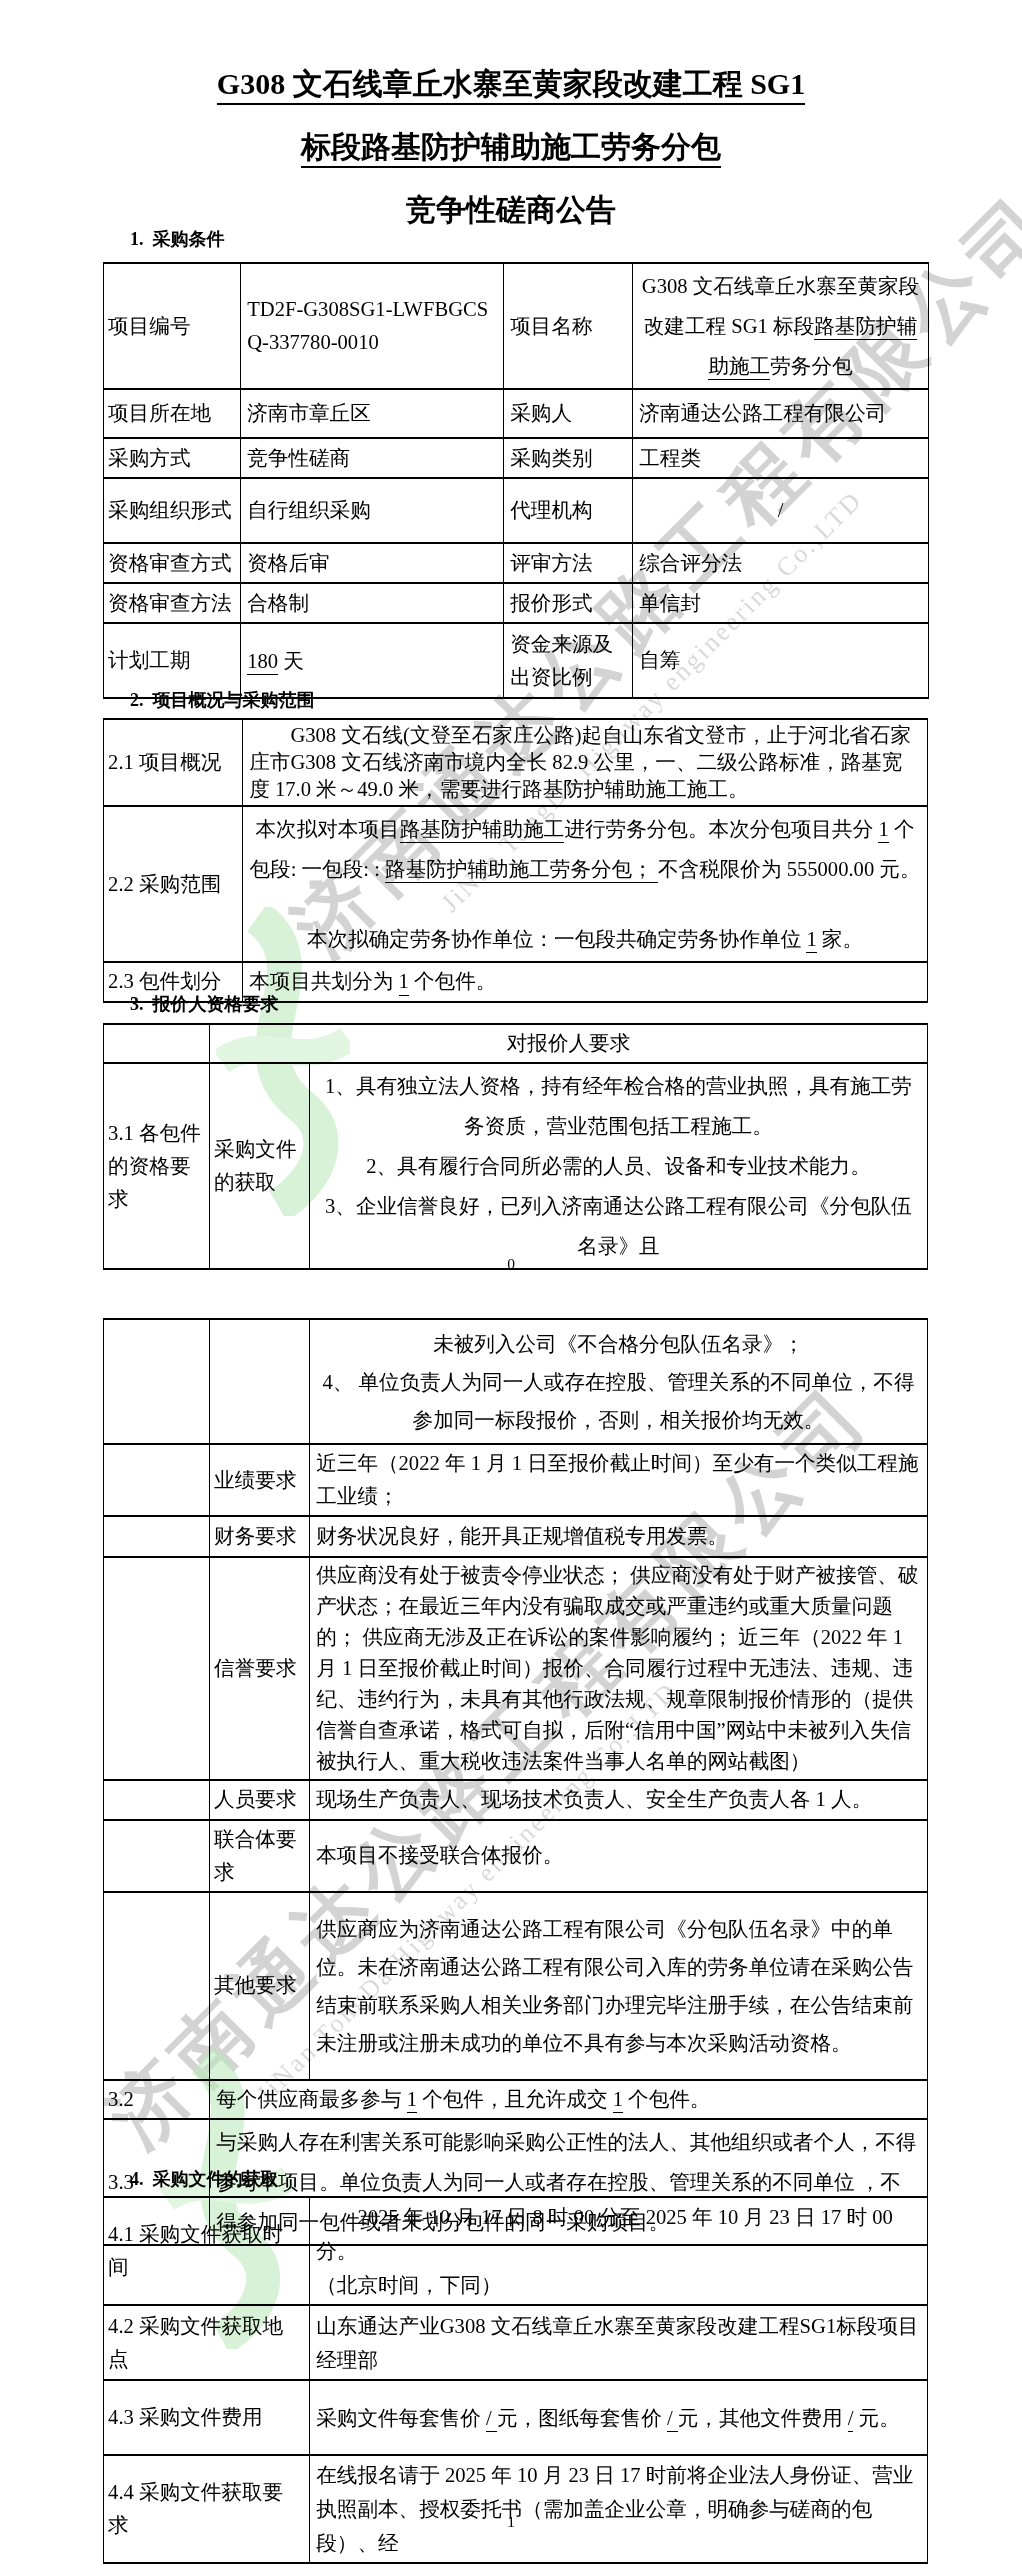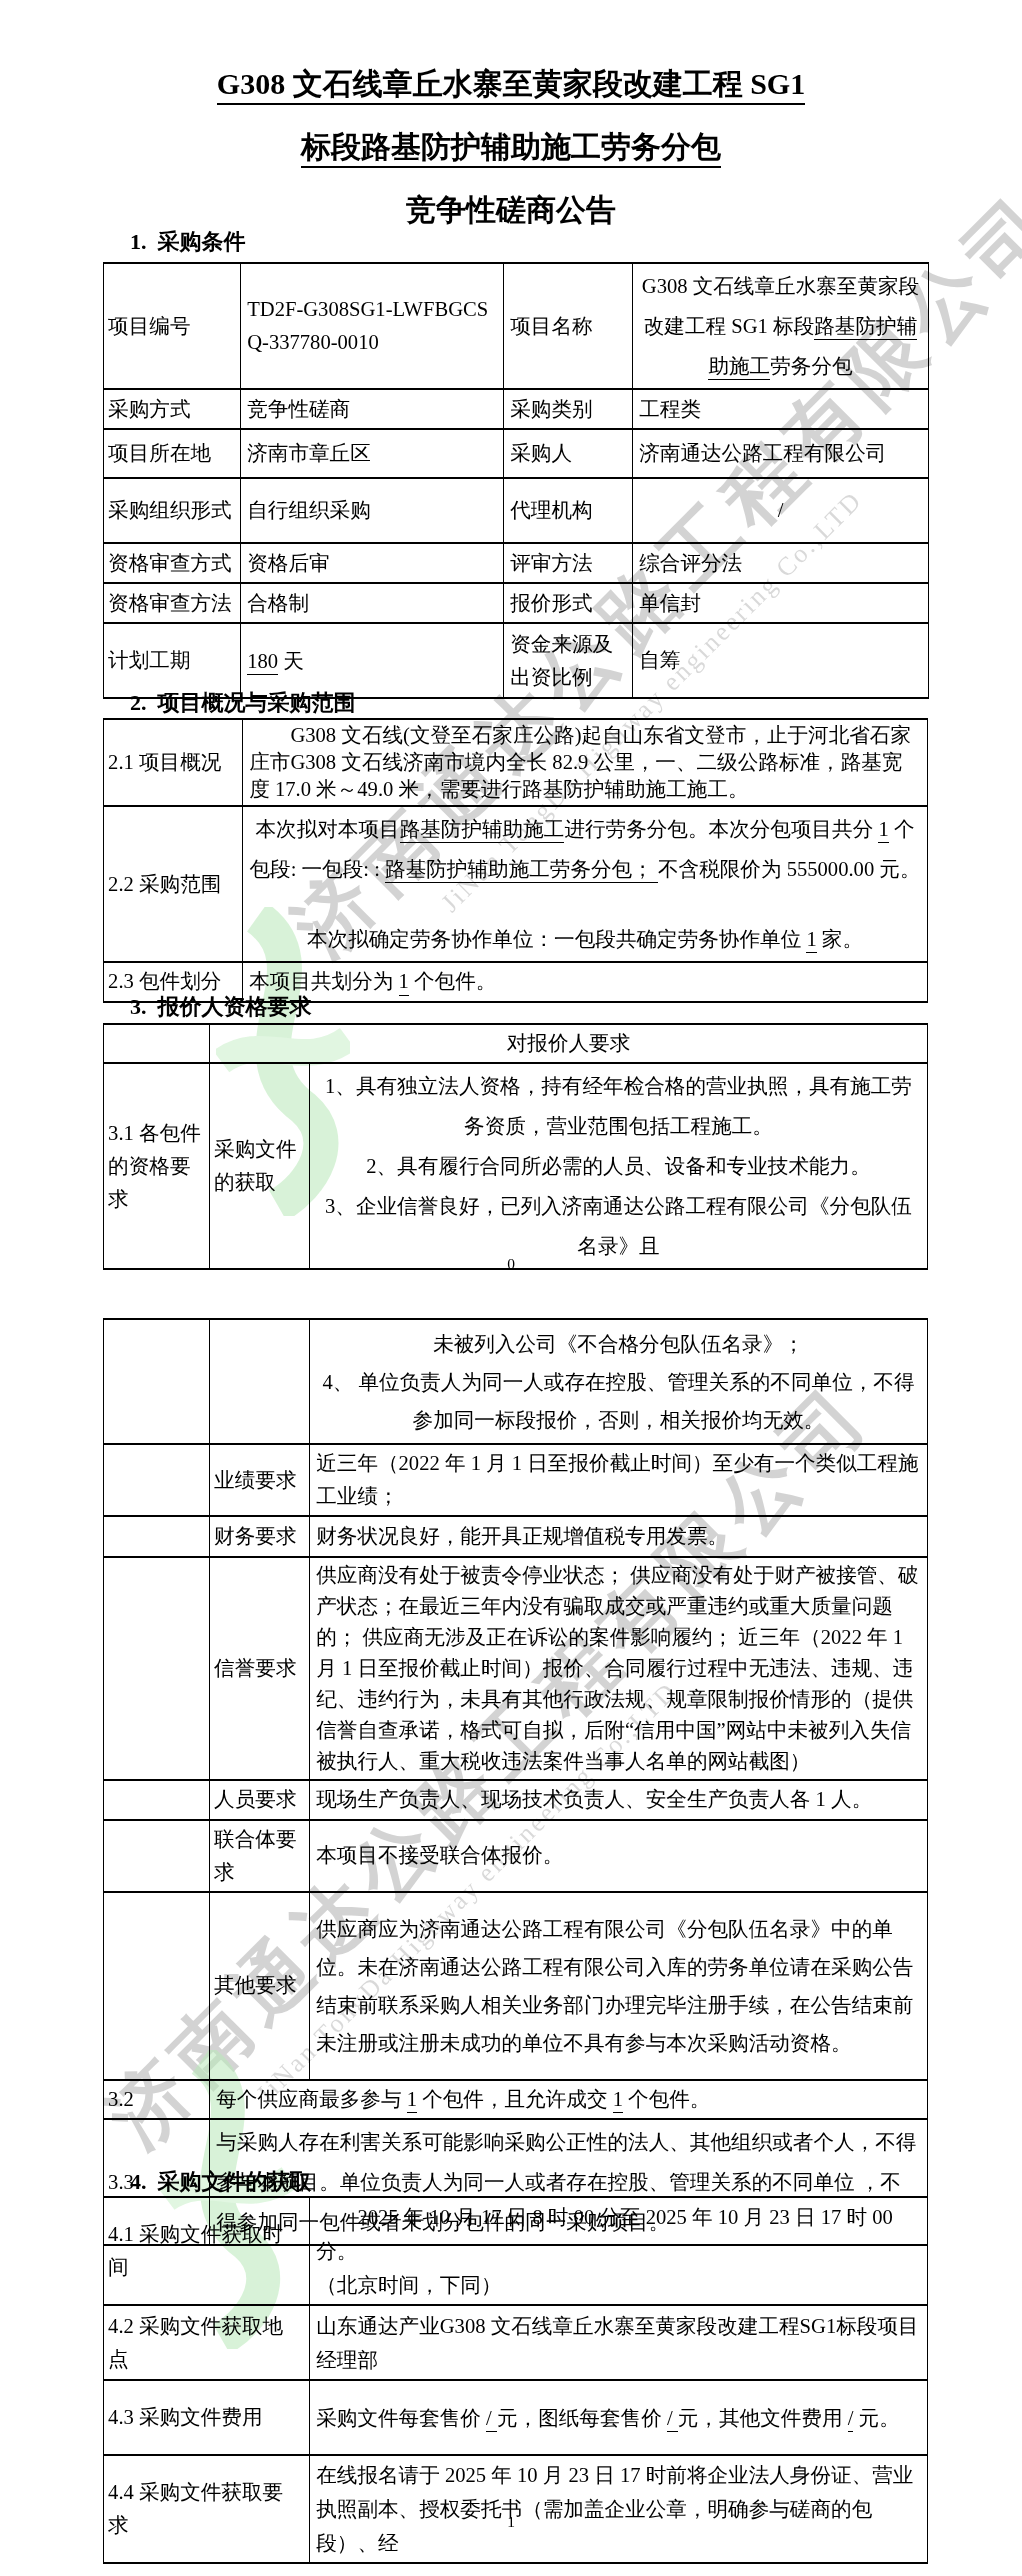--- a/index.html
+++ b/index.html
@@ -6,21 +6,21 @@
   .page{
     position:relative;width:1022px;height:3855px;background:#fff;
     font-family:"Liberation Serif","DejaVu Serif",serif;color:#000;overflow:hidden;
   }
   .abs{position:absolute;}
   
   .title{left:0;top:52px;width:1022px;text-align:center;font-weight:bold;font-size:30px;line-height:63px;}
   .title .tl{display:block;}
   .title .ul-span{border-bottom:2.6px solid #000;padding-bottom:3.1px;}
   
-  .hd{left:130px;font-size:22px;font-weight:bold;white-space:pre-wrap;}
+  .hd{left:130px;font-size:18px;font-weight:bold;white-space:pre-wrap;}
   
   table.tbl{border-collapse:collapse;table-layout:fixed;position:absolute;background:transparent;}
   table.tbl td{
     border-left:1.5px solid #000;border-right:1.5px solid #000;
     border-top:2.6px solid #000;border-bottom:2.6px solid #000;
     font-size:20.6px;line-height:33px;padding:2.1px 6.2px;vertical-align:middle;
     overflow:hidden;word-break:break-all;
   }
   td.lbl{text-align:left;}
   td.ctr{text-align:center;}
@@ -86,31 +86,31 @@
       </colgroup>
     <tbody>
         <tr style="height:111px">
       <td class="lbl" style="padding-left:4.1px">项目编号</td>
       <td class="lh66">TD2F-G308SG1-LWFBGCSQ-337780-0010</td>
       <td class="lbl">项目名称</td>
       <td class="lh77 top pad14">
             <div class="para"><span>G308 文石线章丘水寨至黄家段改建工程 SG1 标段</span><span class="useg">路基防护辅助施工</span><span>劳务分包</span></div>
           </td>
     </tr>
+    <tr style="height:49px">
+      <td class="lbl" style="padding-left:4.1px">项目所在地</td>
+      <td>济南市章丘区</td>
+      <td class="lbl">采购人</td>
+      <td>济南通达公路工程有限公司</td>
+    </tr>
     <tr style="height:40px">
       <td class="lbl" style="padding-left:4.1px">采购方式</td>
       <td>竞争性磋商</td>
       <td class="lbl">采购类别</td>
       <td>工程类</td>
-    </tr>
-    <tr style="height:49px">
-      <td class="lbl" style="padding-left:4.1px">项目所在地</td>
-      <td>济南市章丘区</td>
-      <td class="lbl">采购人</td>
-      <td>济南通达公路工程有限公司</td>
     </tr>
     <tr style="height:65px">
       <td class="lbl" style="padding-left:4.1px">采购组织形式</td>
       <td>自行组织采购</td>
       <td class="lbl">代理机构</td>
       <td class="ctr">/</td>
     </tr>
     <tr style="height:40px">
       <td class="lbl" style="padding-left:4.1px">资格审查方式</td>
       <td>资格后审</td>

